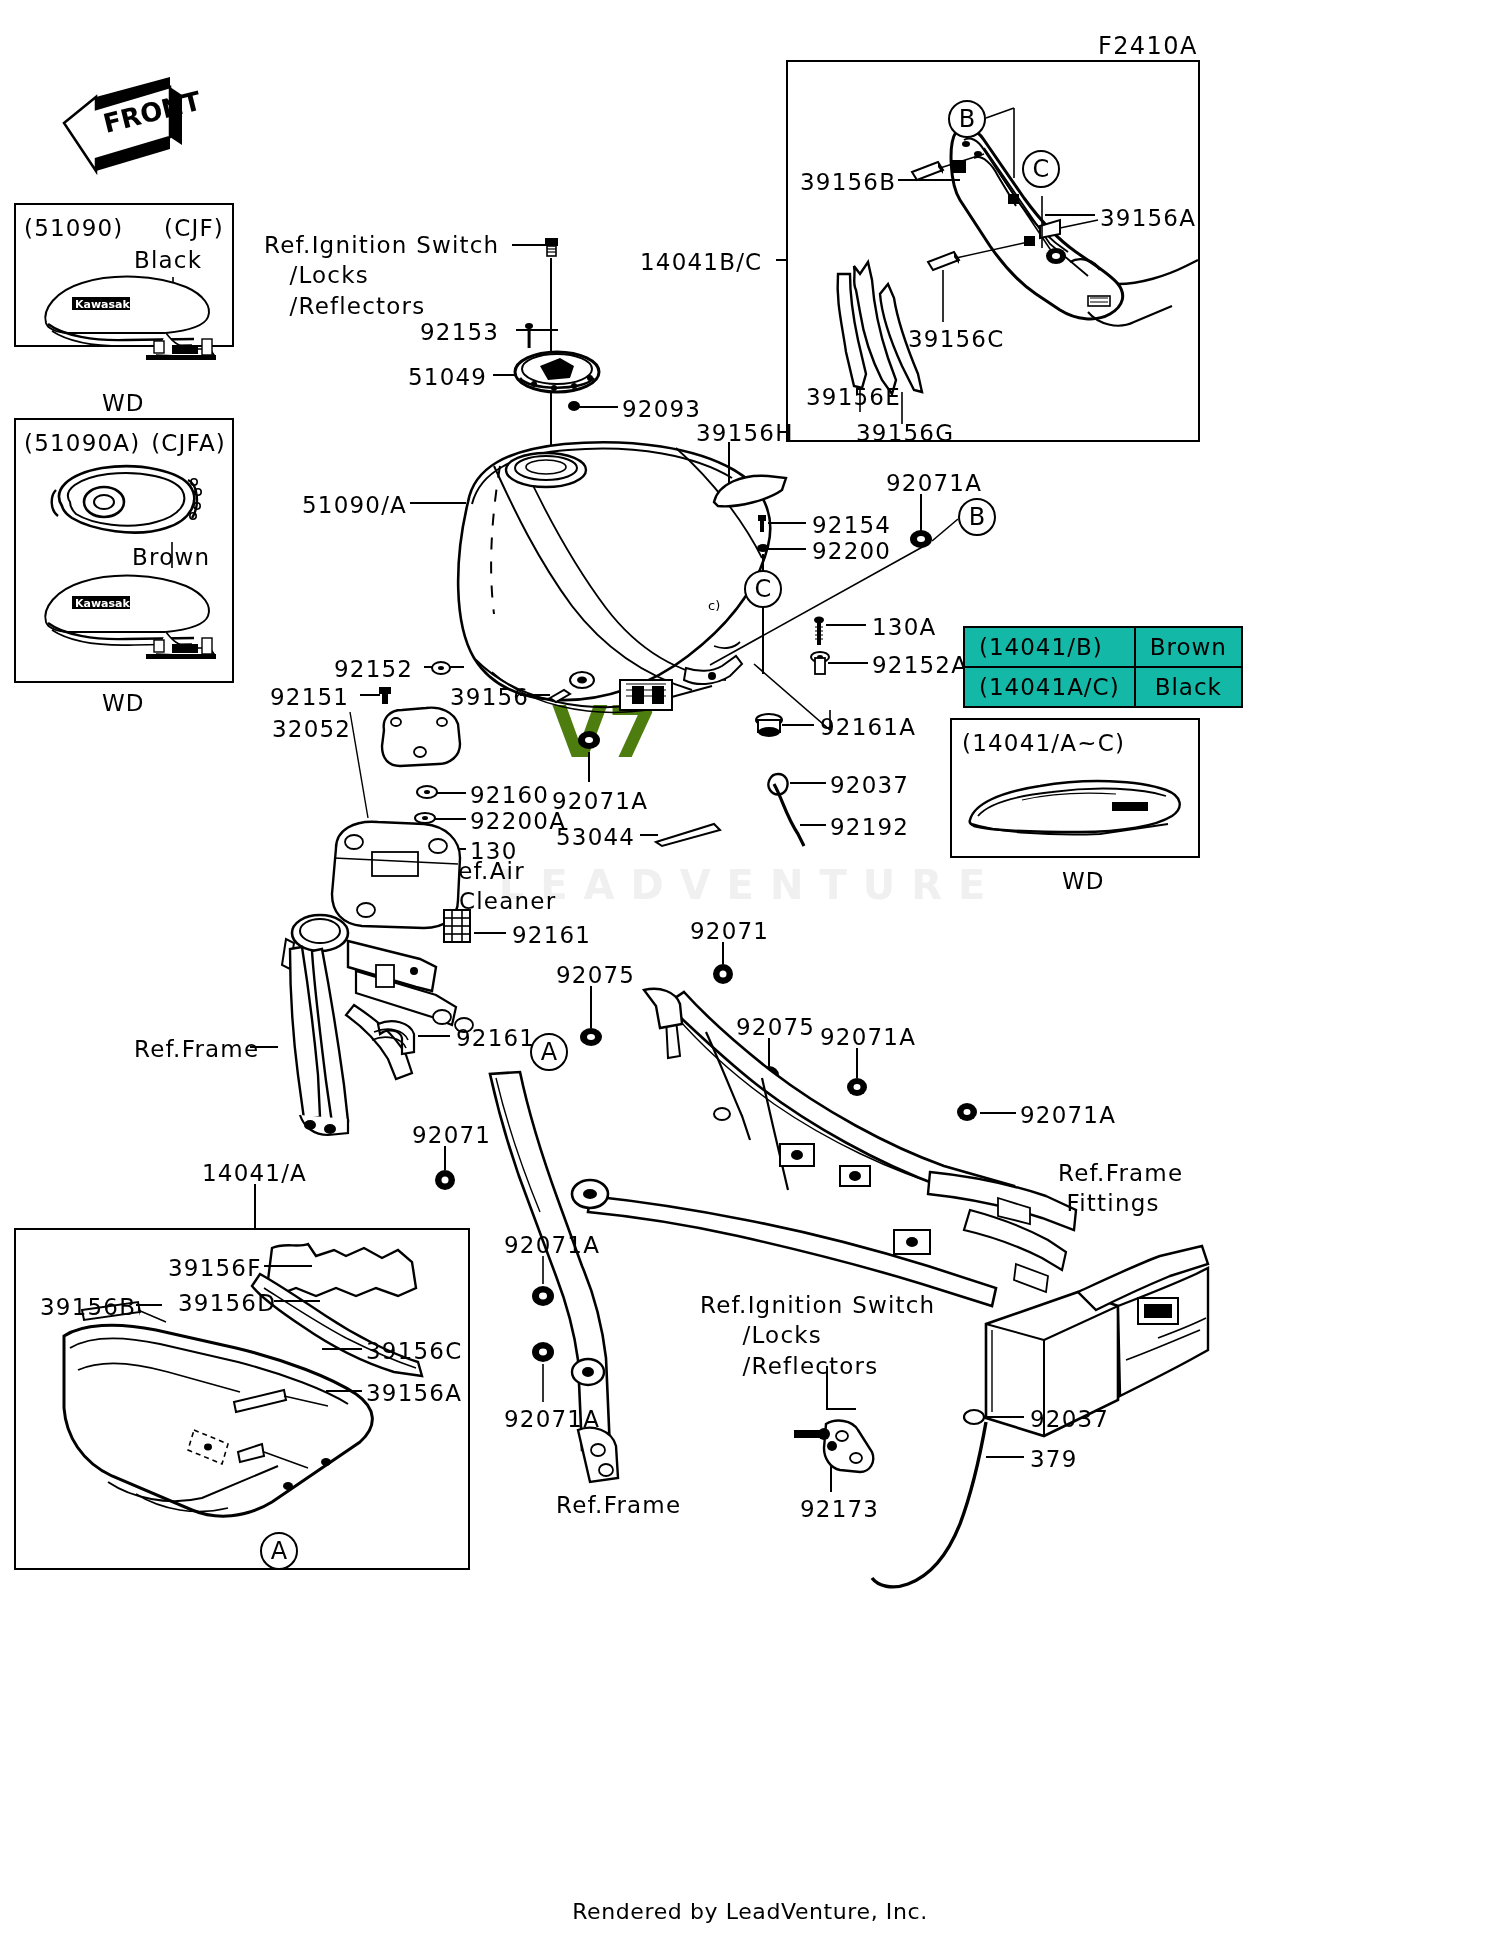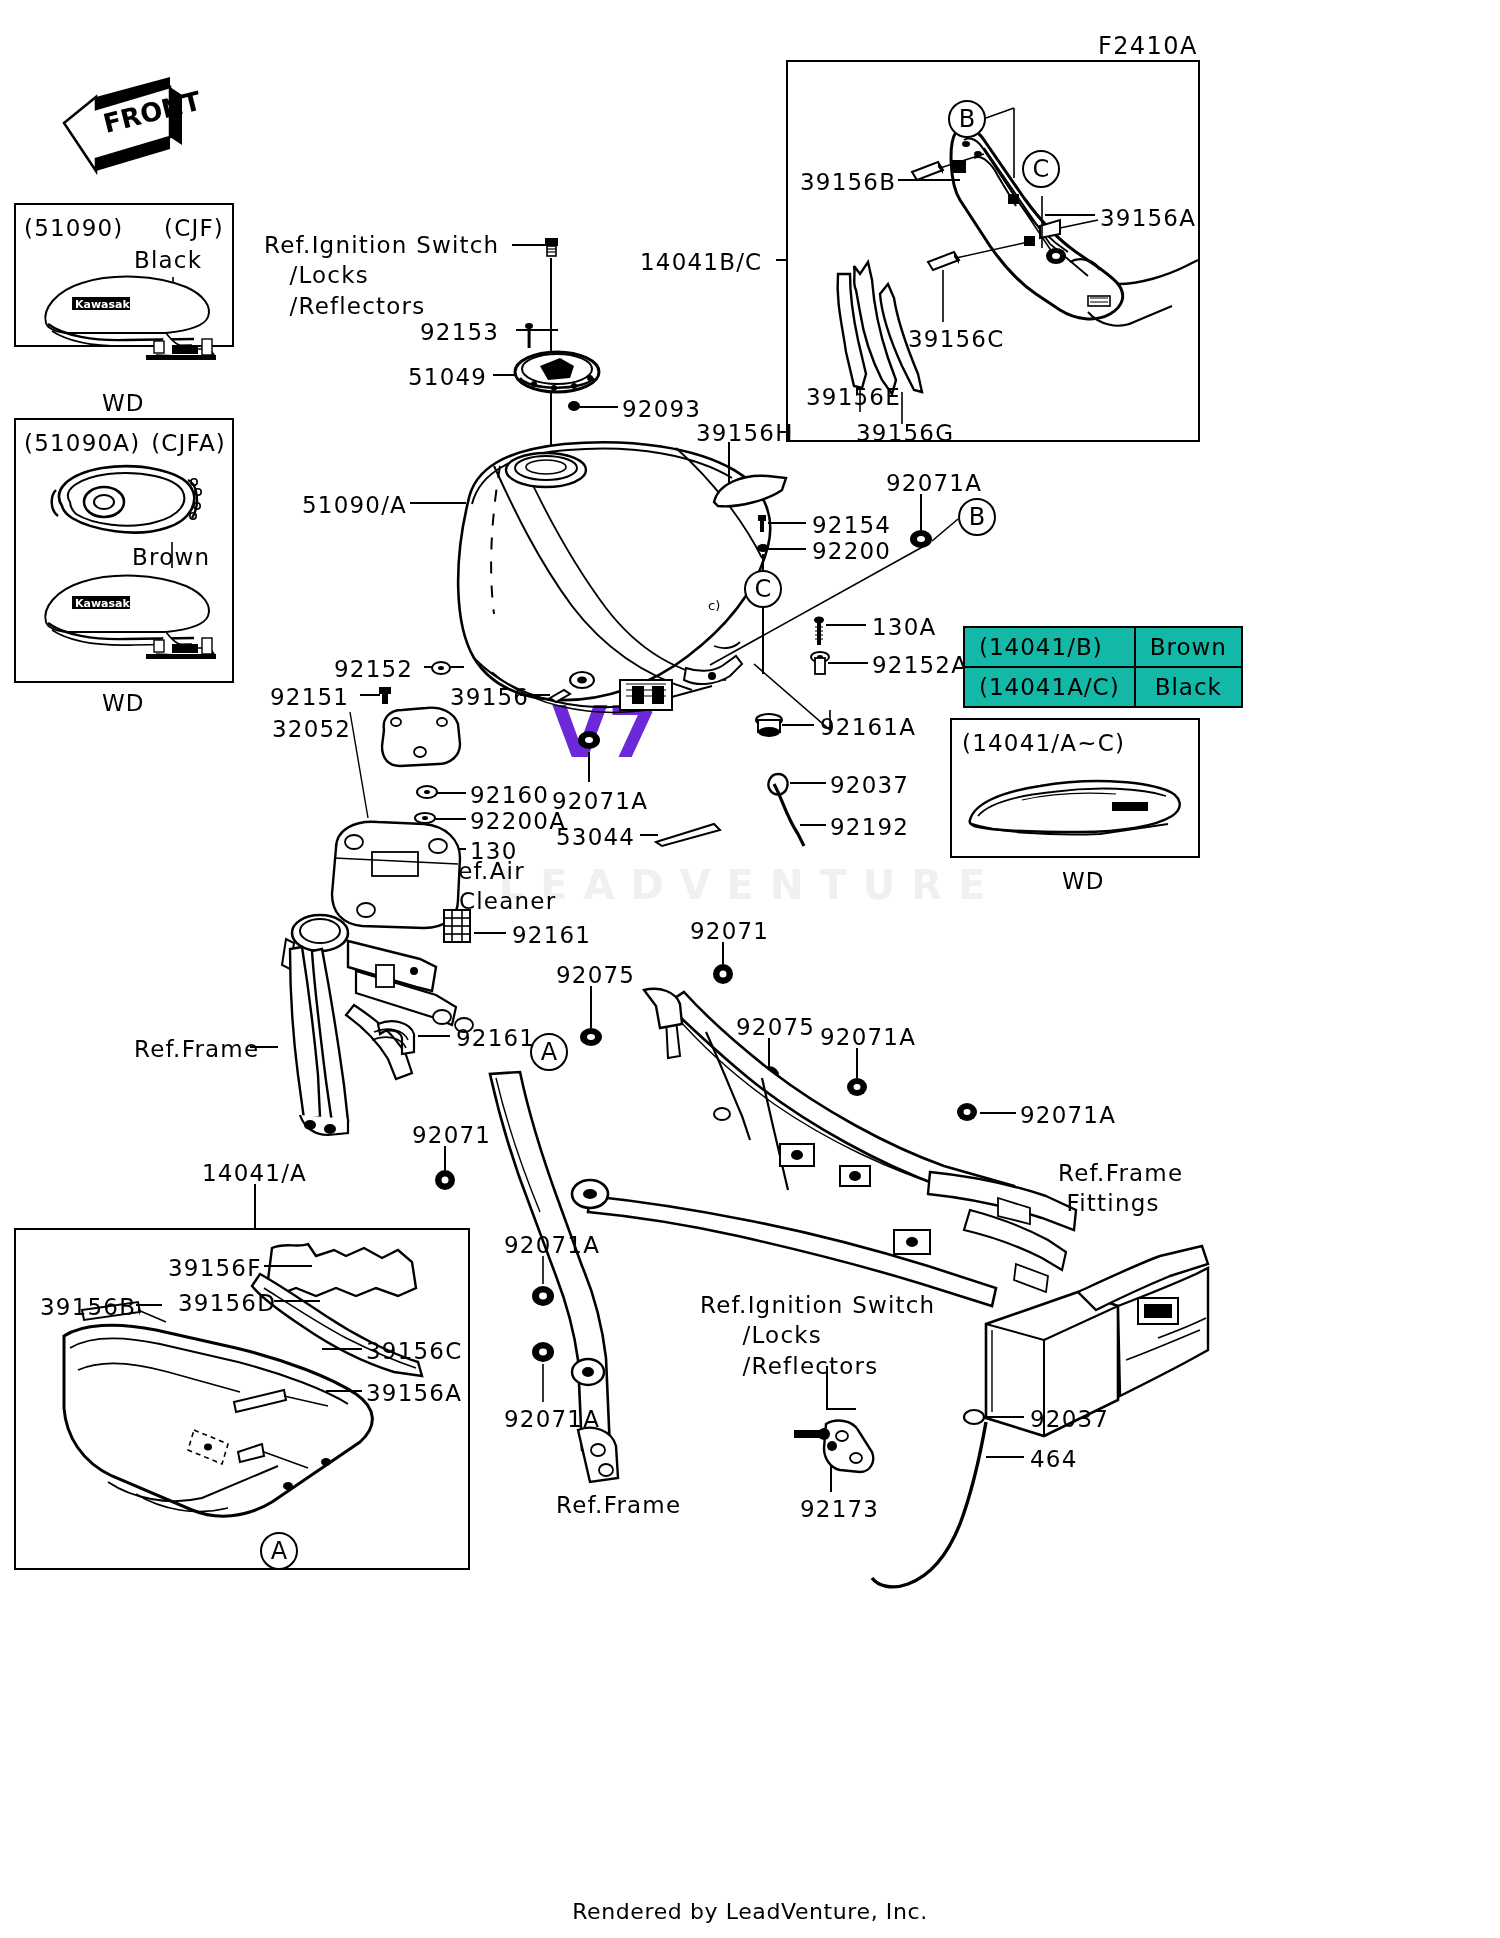--- a/index.html
+++ b/index.html
@@ -73,21 +73,21 @@
     text-align: center;
     font-family: "DejaVu Sans", sans-serif;
     font-size: 40px;
     letter-spacing: 16px;
     color: #f0f0f0;
     font-weight: bold;
     user-select: none;
   }
   .wm-logo {
     position: absolute;
-    font-size: 72px; color: #6d28d9; font-weight: bold;
+    font-size: 72px; color: #4d7c0f; font-weight: bold;
     font-family: "DejaVu Sans", sans-serif;
   }
 
   .footer {
     position: absolute;
     left: 0; right: 0; bottom: 14px;
     text-align: center;
     font-family: "DejaVu Sans", sans-serif;
     font-size: 22px;
     letter-spacing: 0.6px;
@@ -677,21 +677,21 @@
     <path d="M168 120 C190 112 218 100 242 90" fill="none" stroke="#000" stroke-width="1.6"></path>
     <path d="M34 90 L34 172" fill="none" stroke="#000" stroke-width="1.4"></path>
   </svg>
 
   <div class="lbl" style="left:1030px; top:1404px;">92037</div>
   <div class="ln h" style="left:984px; top:1416px; width:40px;"></div>
   <svg class="sv" style="left:962px; top:1406px;" width="24" height="22">
     <ellipse cx="12" cy="11" rx="10" ry="7" fill="#fff" stroke="#000" stroke-width="2.2"></ellipse>
   </svg>
 
-  <div class="lbl" style="left:1030px; top:1444px;">464</div>
+  <div class="lbl" style="left:1030px; top:1444px;">379</div>
   <div class="ln h" style="left:986px; top:1456px; width:38px;"></div>
   <svg class="sv" style="left:868px; top:1414px;" width="130" height="170">
     <path d="M118 8 C112 42 104 78 92 110 C80 140 62 162 40 170 C24 176 10 172 4 164" fill="none" stroke="#000" stroke-width="3.4"></path>
   </svg>
 
   <div class="lbl" style="left:700px; top:1290px; white-space:pre;">Ref.Ignition Switch
      /Locks
      /Reflectors</div>
   <div class="ln v" style="left:826px; top:1366px; height:42px;"></div>
   <div class="ln h" style="left:826px; top:1408px; width:30px;"></div>

